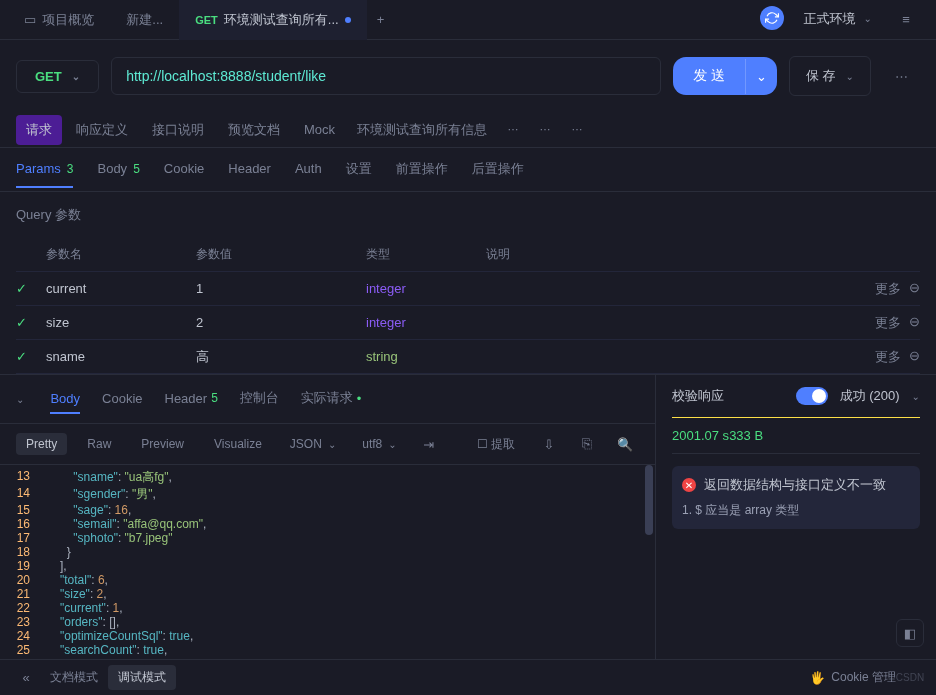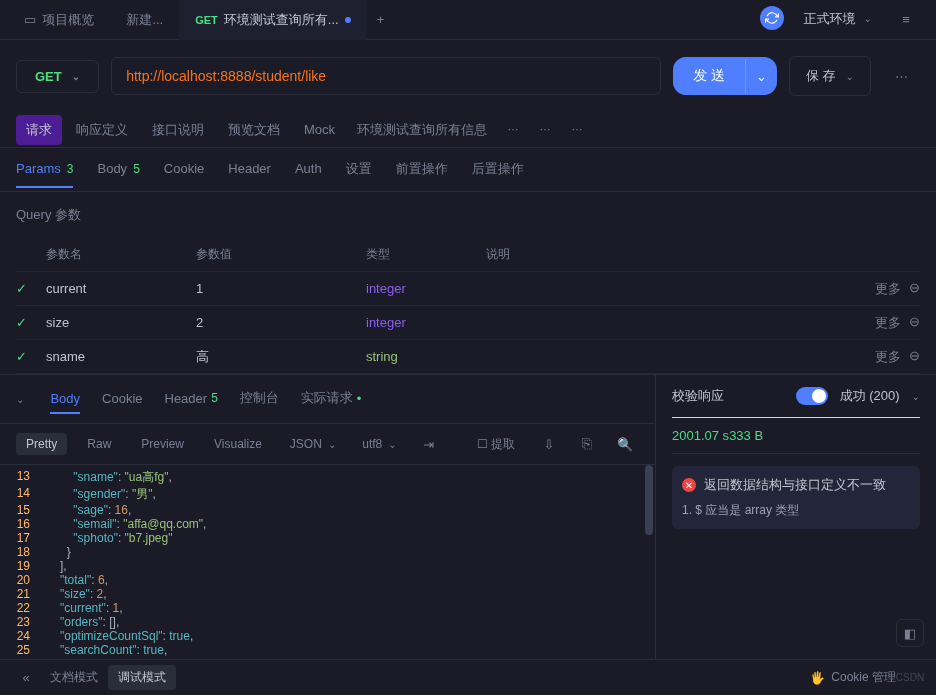--- a/index.html
+++ b/index.html
@@ -10,21 +10,21 @@
 .tab .method{color:#4ade80;font-weight:600;font-size:11px}
 .tab .dot{width:6px;height:6px;border-radius:50%;background:#4f7fff}
 .italic{}
 .spacer{flex:1}
 .top-right{display:flex;align-items:flex-start;gap:10px;padding-right:8px}
 .sync-btn{width:24px;height:24px;border-radius:50%;background:#4f7fff;display:flex;align-items:center;justify-content:center;cursor:pointer}
 .env-select{display:flex;align-items:center;gap:8px;padding:4px 10px;color:#c0c5d0;cursor:pointer}
 .icon-btn{width:28px;height:28px;display:flex;align-items:center;justify-content:center;color:#7a8094;cursor:pointer}
 .url-row{display:flex;align-items:center;padding:16px;gap:12px}
 .method-select{display:flex;align-items:center;gap:10px;padding:8px 18px;border:1px solid #2a2d3a;border-radius:6px;color:#4ade80;font-weight:600;cursor:pointer}
-.url-input{flex:1;background:transparent;border:1px solid #2a2d3a;border-radius:6px;padding:10px 14px;color:#f97316;font-size:14px}
+.url-input{flex:1;background:transparent;border:1px solid #2a2d3a;border-radius:6px;padding:10px 14px;color:#5eead4;font-size:14px}
 .send-btn{display:flex;align-items:center;background:#4f7fff;border-radius:13px;cursor:pointer}
 .send-btn .label{padding:10px 20px;color:#fff;font-size:14px}
 .send-btn .arrow{padding:10px 10px;border-left:1px solid rgba(255,255,255,.2);color:#fff}
 .save-btn{display:flex;align-items:center;gap:10px;padding:10px 16px;border:1px solid #2a2d3a;border-radius:6px;color:#c0c5d0;cursor:pointer}
 .more-btn{padding:10px 12px;color:#7a8094;cursor:pointer}
 .sub-tabs{display:flex;align-items:center;padding:0 16px;gap:4px;border-bottom:1px solid #2a2d3a;height:36px}
 .sub-tab{padding:6px 10px;color:#7a8094;cursor:pointer;border-radius:4px}
 .sub-tab.active{background:#4c1d95;color:#c0c5d0}
 .breadcrumb{color:#7a8094;padding:0 8px}
 .param-tabs{display:flex;align-items:center;padding:0 16px;gap:24px;height:44px;border-bottom:1px solid #2a2d3a}

